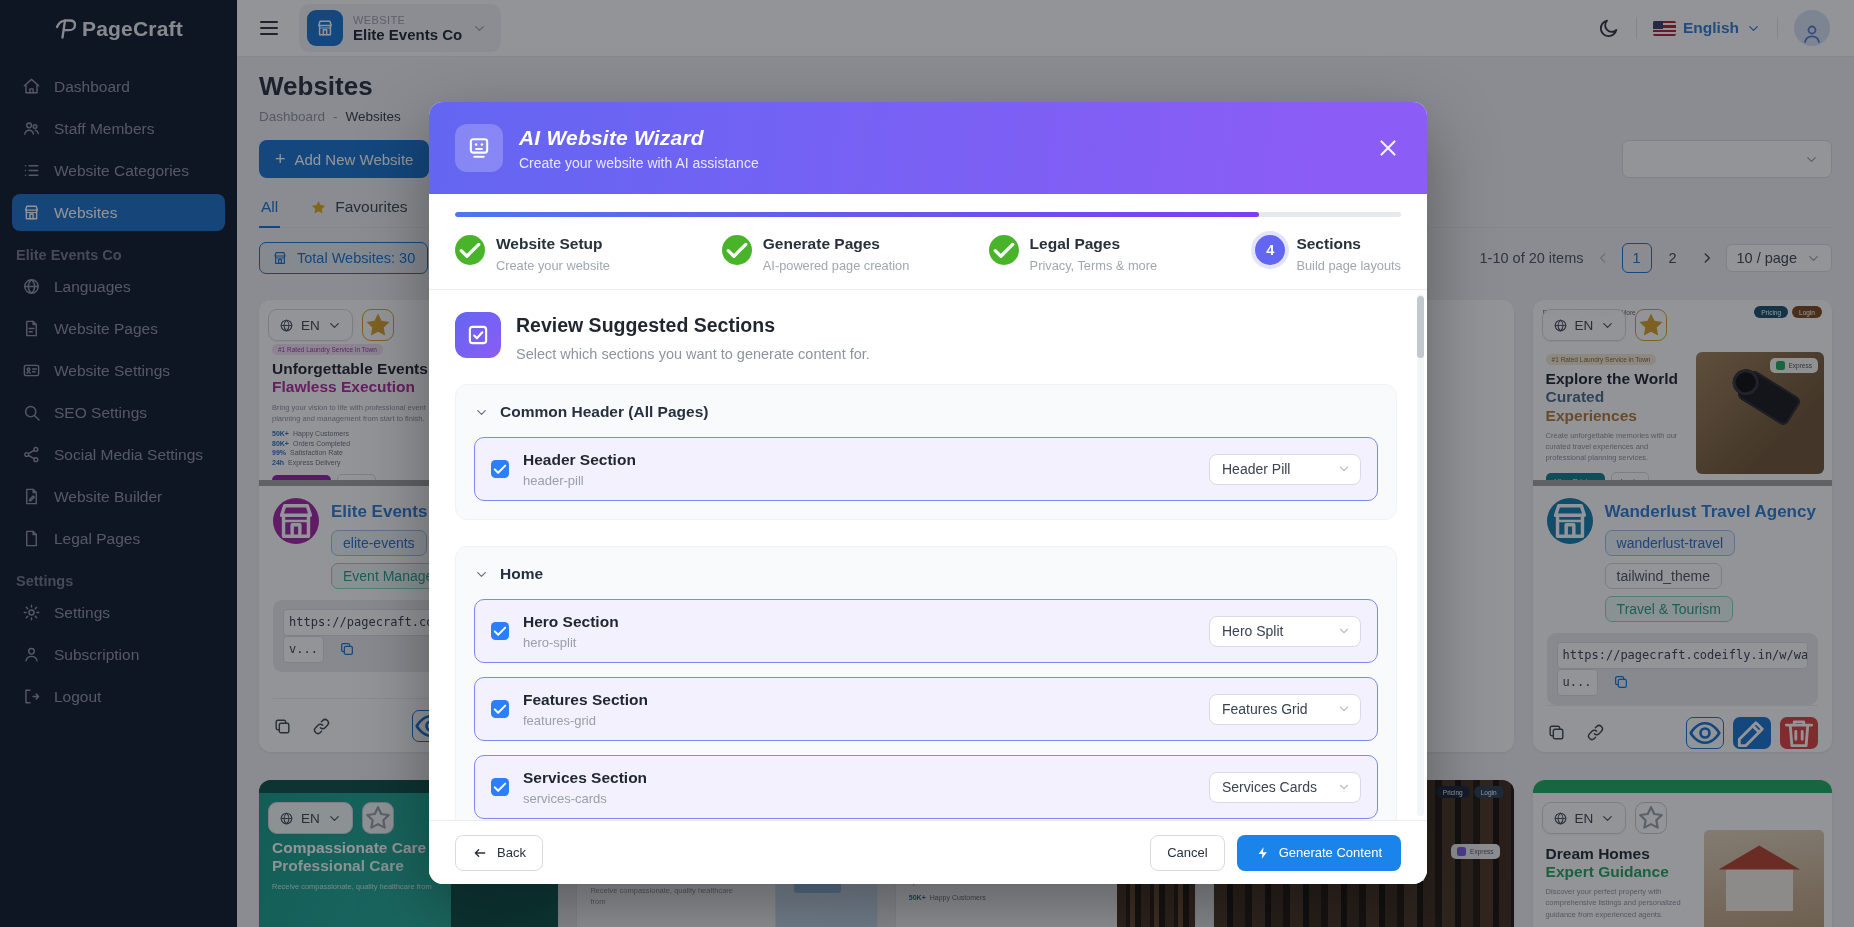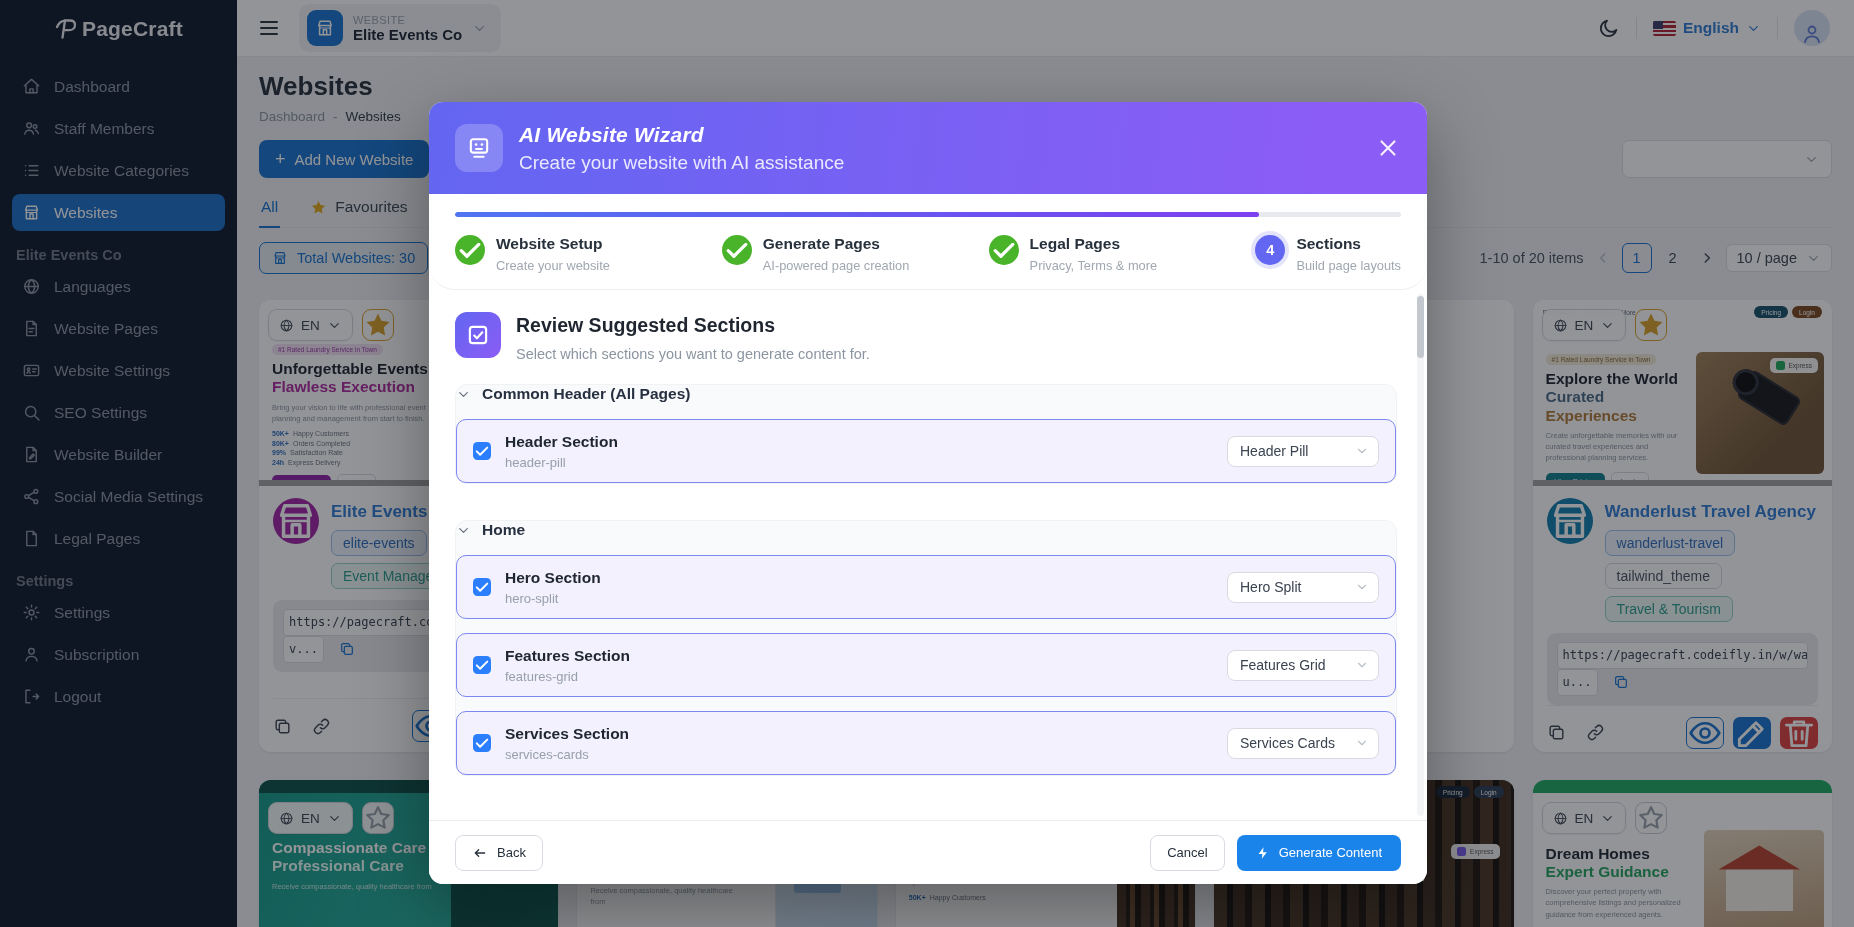--- a/index.html
+++ b/index.html
@@ -158,42 +158,42 @@
   .hm-img::before { content:""; position:absolute; left:18%; top:34%; width:56%; height:40%; background:#f3efe8; }
   .hm-img::after { content:""; position:absolute; left:12%; top:14%; width:68%; height:22%; background:#b5422e; clip-path:polygon(0 100%,50% 0,100% 100%); }
 
   
   .overlay { position:absolute; inset:0; background:rgba(15,18,24,.45); z-index:40; }
   .modal { position:absolute; left:429px; top:102px; width:998px; height:782px; background:#fff; border-radius:14px; z-index:50; box-shadow:0 24px 70px rgba(0,0,0,.35); display:flex; flex-direction:column; overflow:hidden; }
   .modal-header { flex:0 0 92px; display:flex; align-items:center; gap:16px; padding:0 26px; background:linear-gradient(97deg,#6366f1 0%,#8b5cf6 90%); color:#fff; }
   .mh-icon { width:48px; height:48px; border-radius:12px; background:rgba(255,255,255,.22); display:flex; align-items:center; justify-content:center; }
   .mh-icon .ic { width:28px; height:28px; color:#fff; }
   .mh-title { font-size:21px; font-weight:700; letter-spacing:.2px;font-style:italic; }
-  .mh-sub { font-size:19px; color:rgba(255,255,255,.85); margin-top:5px; }
+  .mh-sub { font-size:14px; color:rgba(255,255,255,.85); margin-top:5px; }
   .mh-close { margin-left:auto; width:26px; height:26px; color:rgba(255,255,255,.9); cursor:pointer; }
-  .progress-steps { flex:0 0 auto; padding:18px 26px 16px; border-bottom:1px solid #ededf1; background:#fff;border-radius:26px; }
+  .progress-steps { flex:0 0 auto; padding:18px 26px 16px; border-bottom:1px solid #ededf1; background:#fff; }
   .track { height:5px; background:#e8e9ee; border-radius:3px; overflow:hidden; }
   .fill { height:100%; border-radius:3px; background:linear-gradient(90deg,#4f74f2,#7d3ff0); }
   .steps { display:flex; margin-top:18px; }
   .step { flex:1; display:flex; gap:11px; align-items:flex-start; }
   .step:last-child { flex:0 0 auto; }
   .step-circle { width:30px; height:30px; border-radius:50%; display:flex; align-items:center; justify-content:center; color:#fff; flex:0 0 30px; font-size:14.5px; font-weight:700; }
   .step-circle.done { background:#49b42a; }
   .step-circle.current { background:#6366f1; box-shadow:0 0 0 4px rgba(99,102,241,.18); }
   .step-label { font-size:15.5px; font-weight:700; color:#27313c; padding-top:0; }
   .step-desc { font-size:12.8px; color:#a0a7b1; margin-top:5px; }
   .modal-body { flex:1; overflow:hidden; position:relative; padding:22px 30px 0 26px; }
   .mb-scroll { position:absolute; top:4px; right:3px; bottom:4px; width:7px; border-radius:4px; background:#f3f4f6; }
   .mb-thumb { position:absolute; top:2px; right:0; width:7px; height:62px; border-radius:4px; background:#c3c8cf; }
   .review-head { display:flex; gap:15px; margin-bottom:22px; }
   .rh-icon { width:46px; height:46px; border-radius:12px; background:linear-gradient(135deg,#6366f1,#8b5cf6); color:#fff; display:flex; align-items:center; justify-content:center; flex:0 0 46px; }
   .rh-icon .ic { width:26px; height:26px; }
   .rh-title { font-size:19.5px; font-weight:700; color:#1f2630; padding-top:2px; }
   .rh-sub { font-size:14.5px; color:#8b95a1; margin-top:9px; }
-  .sec-group { background:#f9fafb; border:1px solid #f1f2f4; border-radius:12px; margin-bottom:36px; }
+  .sec-group { background:#f9fafb; border:1px solid #f1f2f4; border-radius:12px; padding:18px; margin-bottom:26px; }
   .group-head { display:flex; align-items:center; gap:11px; cursor:pointer; margin-bottom:16px; }
   .group-head .ic { width:15px; height:15px; color:#6b7280; }
   .group-label { font-size:15.5px; font-weight:700; color:#273040; }
   .section-row { display:flex; align-items:center; gap:14px; background:#f2f1fd; border:1px solid #7d88f2; border-radius:10px; padding:10px 16px; margin-bottom:14px; min-height:64px; }
   .section-row:last-child { margin-bottom:0; }
   .cbx { width:18px; height:18px; border-radius:4.5px; background:#2b7fff; color:#fff; display:flex; align-items:center; justify-content:center; flex:0 0 18px; cursor:pointer; }
   .row-title { font-size:15.5px; font-weight:600; color:#1f2630; }
   .row-slug { font-size:13px; color:#98a0ab; margin-top:4px; }
   .layout-select { margin-left:auto; width:152px; height:31px; background:#fff; border:1px solid #d8dce2; border-radius:8px; display:flex; align-items:center; padding:0 9px 0 12px; font-size:14px; color:#3a4350; cursor:pointer; }
   .layout-select .ic { margin-left:auto; width:14px; height:14px; color:#b9bfc8; }
@@ -300,37 +300,37 @@
             <svg viewBox="0 0 24 24" fill="none" stroke="currentColor" stroke-width="1.8" stroke-linecap="round" stroke-linejoin="round">
               <circle cx="11" cy="11" r="6.5"></circle>
               <path d="m16 16 5.5 5.5"></path>
             </svg>
           </span>
           <span>SEO Settings</span>
         </div>
         <div class="nav-item">
           <span class="ic ">
             <svg viewBox="0 0 24 24" fill="none" stroke="currentColor" stroke-width="1.8" stroke-linecap="round" stroke-linejoin="round">
-              <path d="M6 3h8l4 4v14H6z"></path>
-              <path d="M14 3v4h4"></path>
-              <path d="m9.5 16 4.5-4.5 1.5 1.5L11 17.5H9.5z"></path>
-            </svg>
-          </span>
-          <span>Website Builder</span>
-        </div>
-        <div class="nav-item">
-          <span class="ic ">
-            <svg viewBox="0 0 24 24" fill="none" stroke="currentColor" stroke-width="1.8" stroke-linecap="round" stroke-linejoin="round">
               <circle cx="6" cy="12" r="2.4"></circle>
               <circle cx="17.5" cy="5.5" r="2.4"></circle>
               <circle cx="17.5" cy="18.5" r="2.4"></circle>
               <path d="m8.2 10.8 7-4M8.2 13.2l7 4"></path>
             </svg>
           </span>
           <span>Social Media Settings</span>
+        </div>
+        <div class="nav-item">
+          <span class="ic ">
+            <svg viewBox="0 0 24 24" fill="none" stroke="currentColor" stroke-width="1.8" stroke-linecap="round" stroke-linejoin="round">
+              <path d="M6 3h8l4 4v14H6z"></path>
+              <path d="M14 3v4h4"></path>
+              <path d="m9.5 16 4.5-4.5 1.5 1.5L11 17.5H9.5z"></path>
+            </svg>
+          </span>
+          <span>Website Builder</span>
         </div>
         <div class="nav-item">
           <span class="ic ">
             <svg viewBox="0 0 24 24" fill="none" stroke="currentColor" stroke-width="1.8" stroke-linecap="round" stroke-linejoin="round">
               <path d="M6 3h8l4 4v14H6z"></path>
               <path d="M14 3v4h4"></path>
             </svg>
           </span>
           <span>Legal Pages</span>
         </div>

